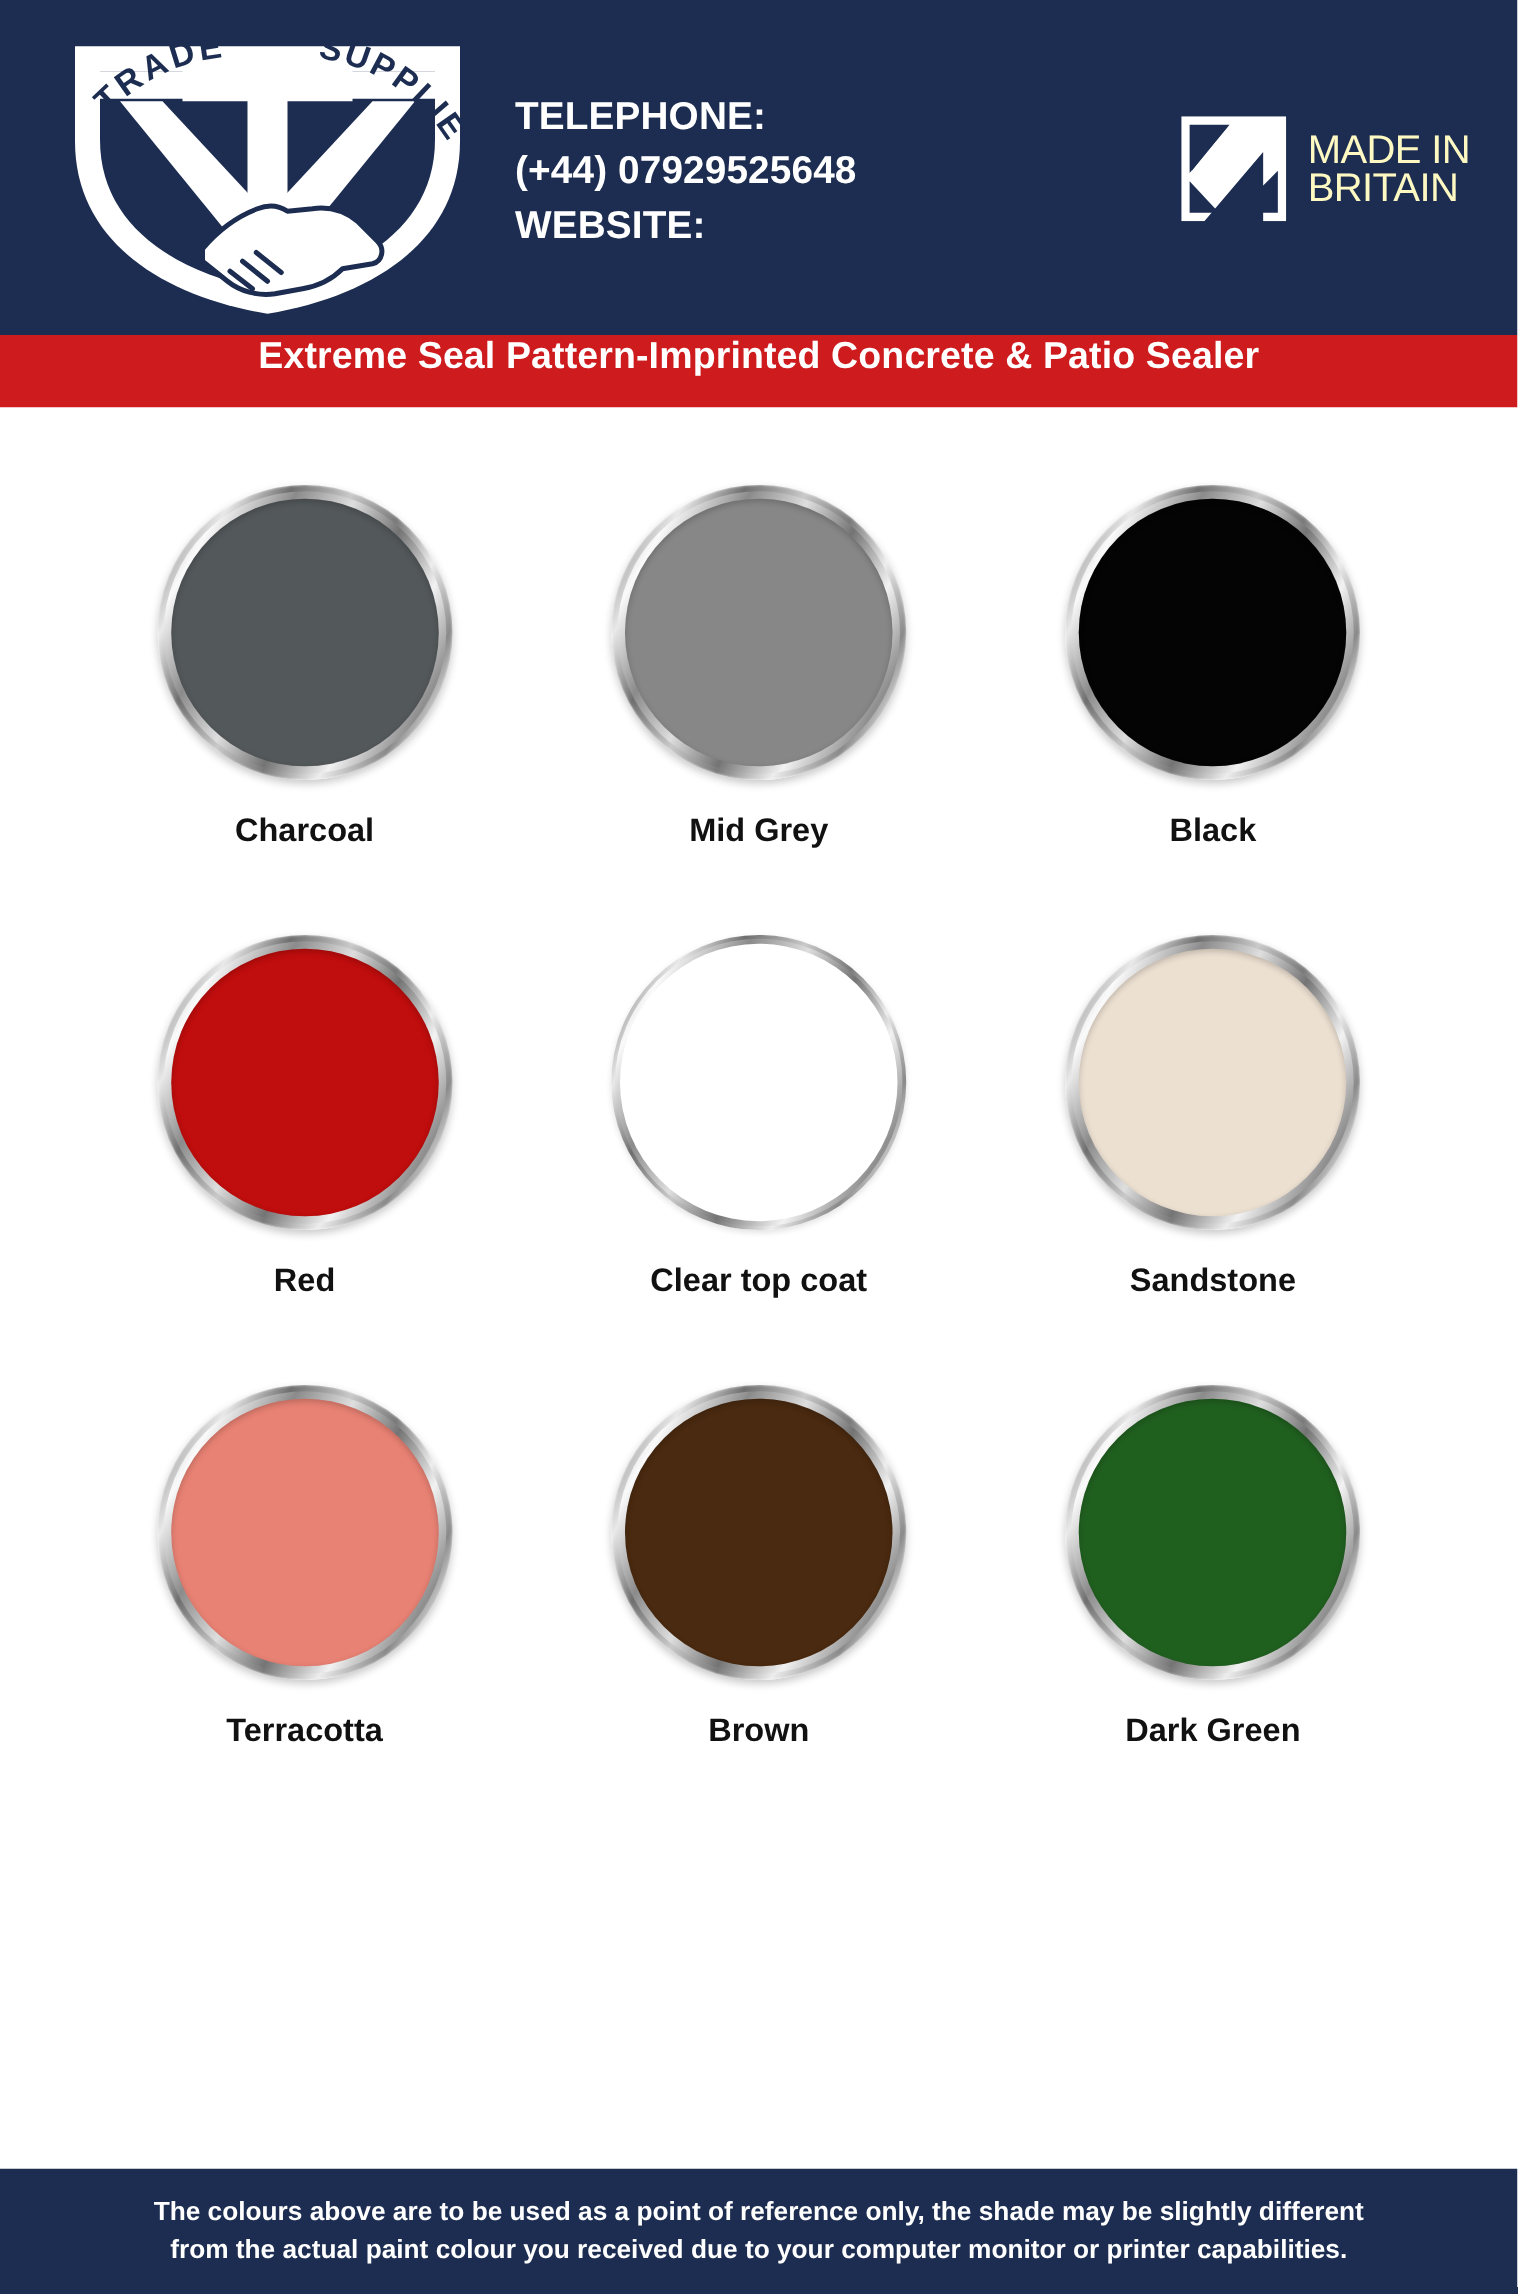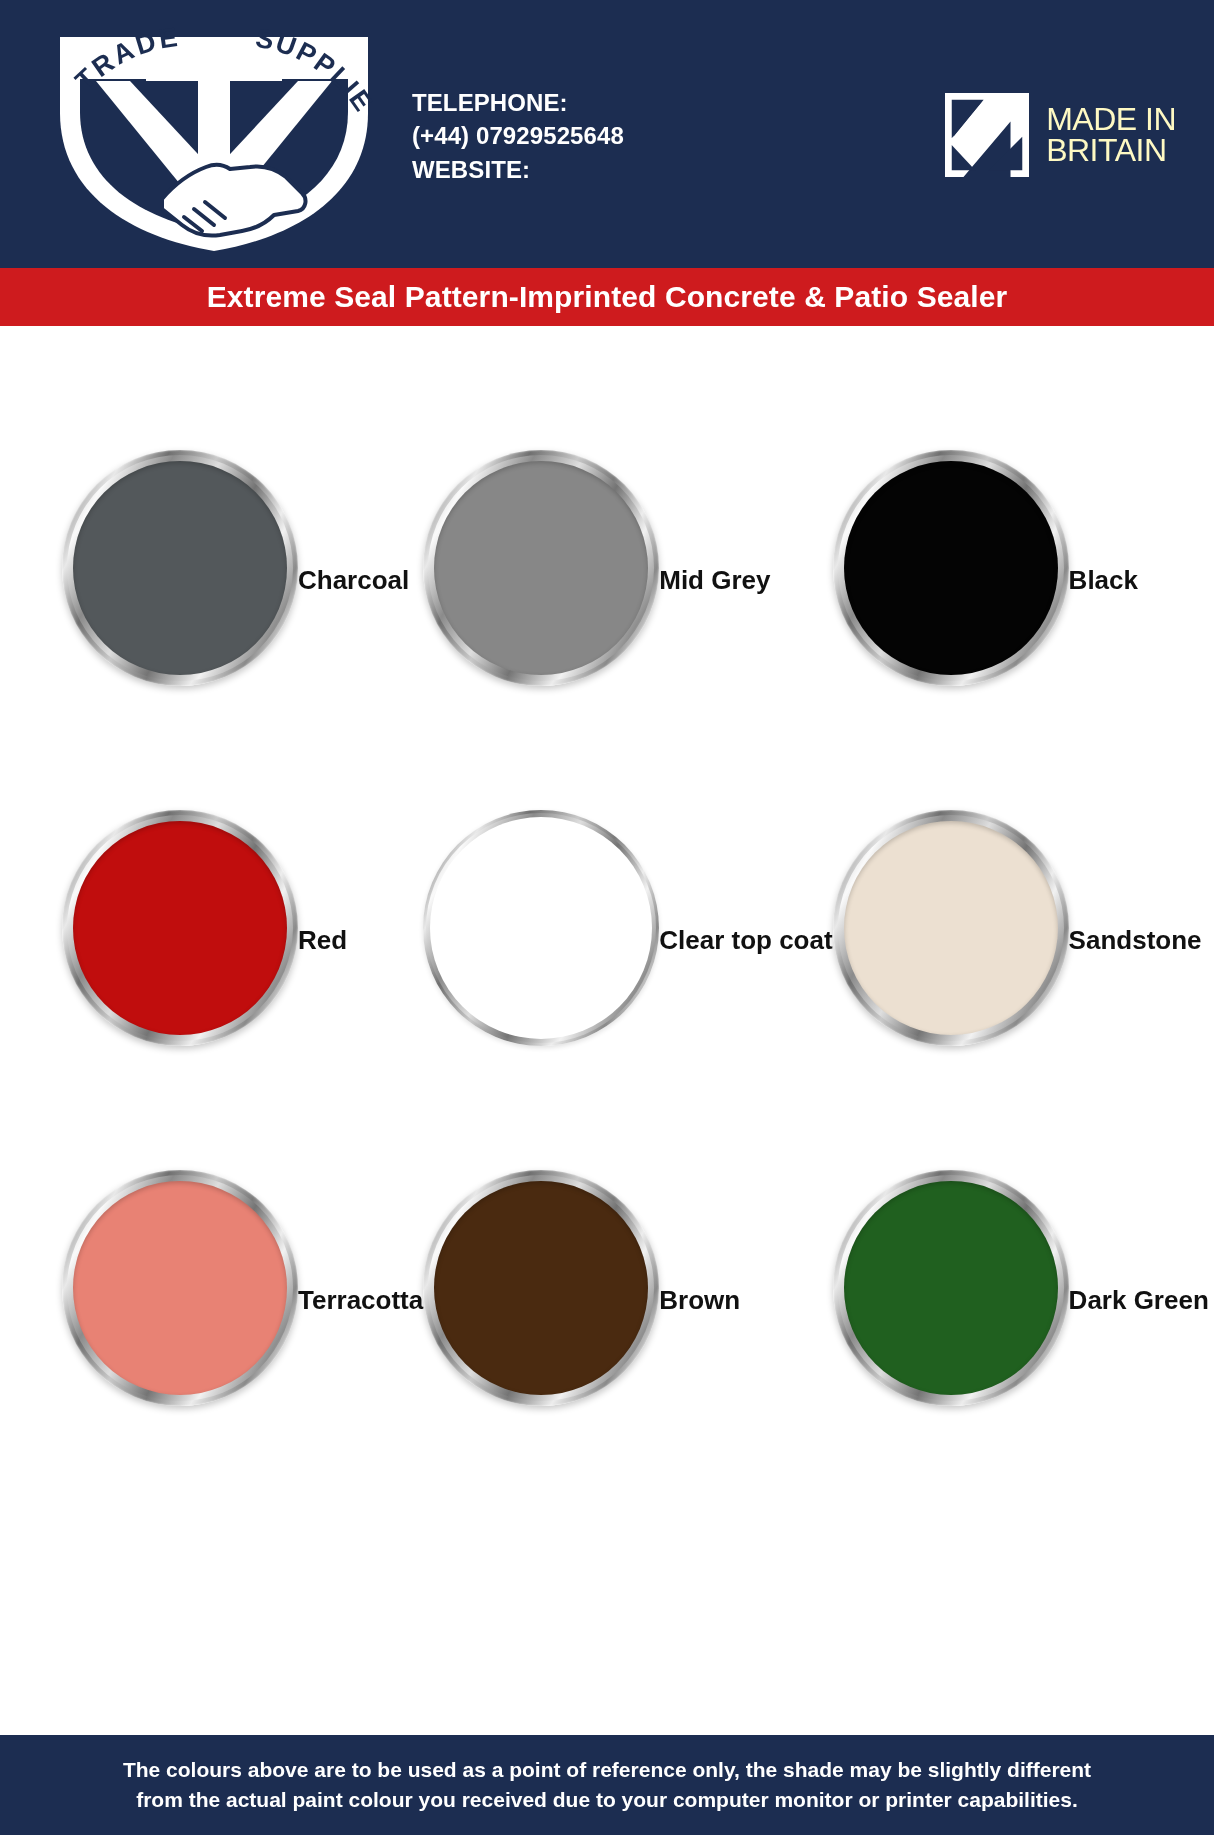--- a/index.html
+++ b/index.html
@@ -41,21 +41,21 @@
   }
   .brand-logo svg { display: block; width: 100%; height: 100%; }
 
   .contact-block {
     flex: 1 1 auto;
     padding-left: 18px;
     color: #ffffff;
     margin-top: 4px;
   }
   .contact-line {
-    font-size: 24px;
+    font-size: 31px;
     font-weight: bold;
     line-height: 1.40;
     letter-spacing: 0.1px;
     white-space: nowrap;
   }
 
   .mib-logo {
     flex: 0 0 auto;
     display: flex;
     align-items: center;
@@ -73,21 +73,21 @@
     letter-spacing: -0.5px;
   }
   .mib-words div { white-space: nowrap; }
 
   
   .red-banner {
     background: #ce1b1e;
     height: 58px;
     flex: 0 0 auto;
     display: flex;
-    align-items: center;
+    align-items: flex-start;
     justify-content: center;
   }
   .red-banner-text {
     color: #ffffff;
     font-size: 30px;
     font-weight: bold;
     letter-spacing: 0.1px;
     white-space: nowrap;
   }
 
@@ -98,21 +98,21 @@
     padding: 62px 62px 0 62px;
   }
   .swatch-grid {
     display: grid;
     grid-template-columns: repeat(3, 1fr);
     grid-template-rows: repeat(3, 360px);
     justify-items: center;
   }
   .swatch-cell {
     display: flex;
-    flex-direction: row;
+    flex-direction: column;
     align-items: center;
     width: 100%;
   }
 
   
   .tin {
     width: 236px;
     height: 236px;
     border-radius: 50%;
     position: relative;

